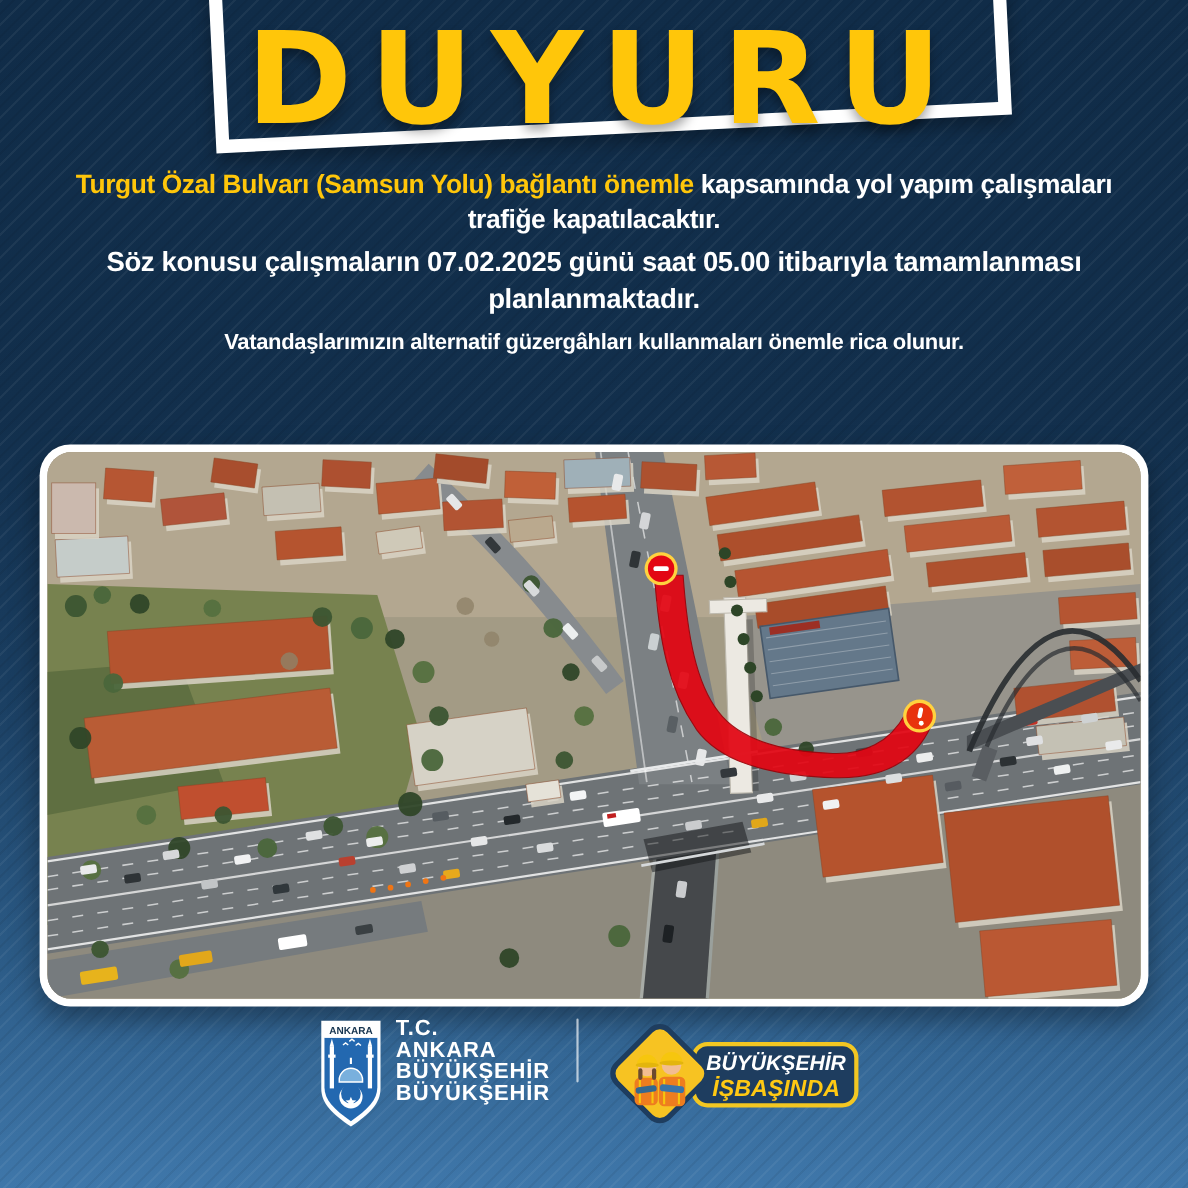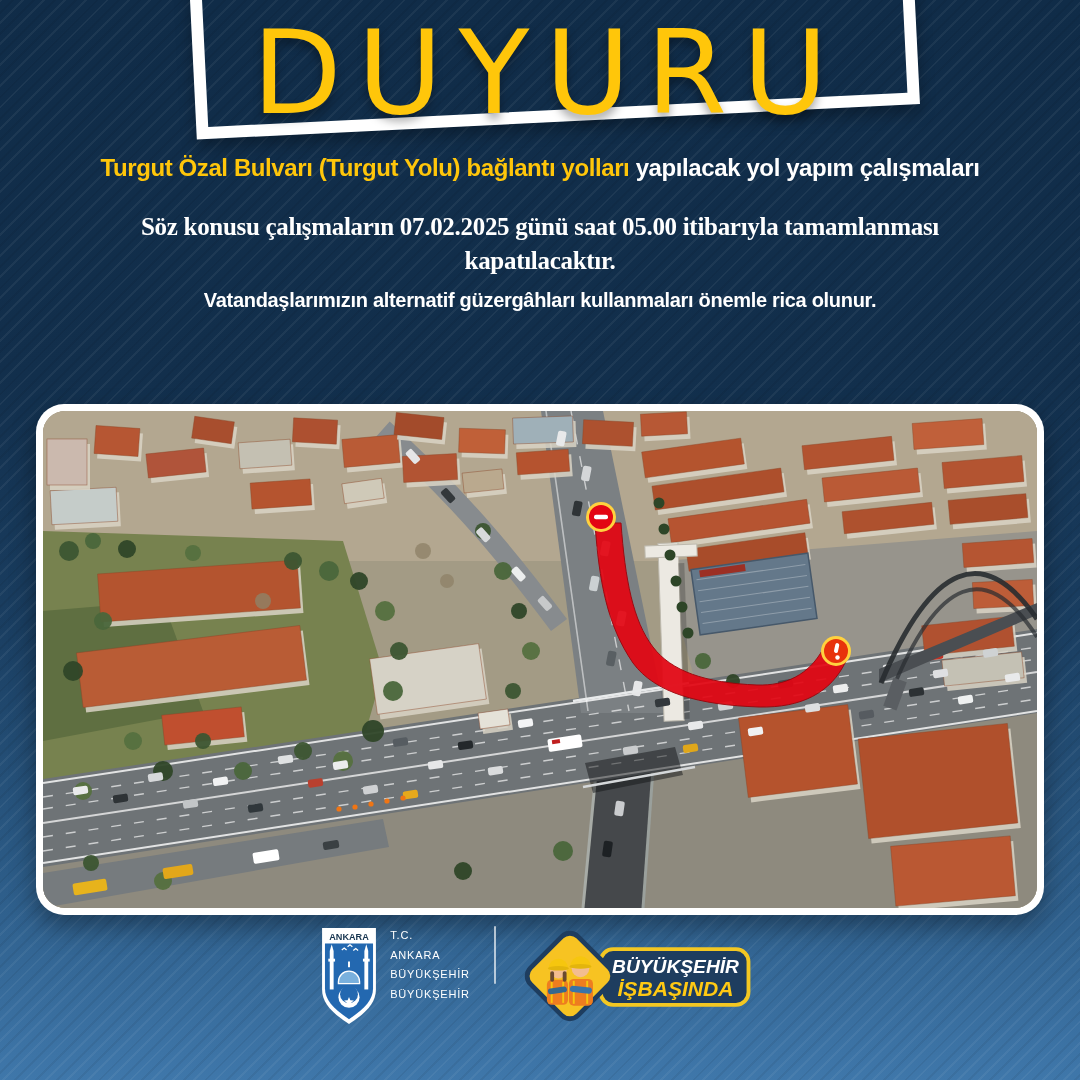--- a/index.html
+++ b/index.html
@@ -10,56 +10,57 @@
       repeating-linear-gradient(135deg, rgba(255,255,255,0.05) 0 2px, rgba(0,0,0,0) 2px 8px, rgba(0,0,0,0.06) 8px 10px, rgba(0,0,0,0) 10px 15px),
       linear-gradient(180deg,#102c48 0%,#122f4c 35%,#1a3e61 58%,#2b5a85 80%,#3f77aa 100%);
   }
   .title-frame{
     position:absolute;left:188px;top:-222px;width:700px;height:320px;
     border:12px solid #ffffff;transform:rotate(-2.8deg);
     box-shadow:0 8px 16px rgba(0,0,0,0.30);
   }
   .poster-title{
     position:absolute;top:8px;left:0;width:100%;text-align:center;
-    font-family:"DejaVu Sans",sans-serif;font-weight:normal;
+    font-family:"DejaVu Sans",sans-serif;font-weight:bold;
     font-size:116px;line-height:1.12;letter-spacing:16px;text-indent:16px;
     color:#ffc60a;text-shadow:0 6px 10px rgba(0,0,0,0.35);
   }
   .body-text{position:absolute;top:152px;left:0;width:100%;text-align:center;color:#fff;font-weight:bold;}
   .p1 .tline{font-size:24px;line-height:32px;white-space:nowrap;letter-spacing:-0.4px;}
-  .p2{margin-top:26px;font-family:Liberation Serif, serif;}
+  .p2{margin-top:5px;}
   .p2 .tline{font-size:25px;line-height:34px;white-space:nowrap;letter-spacing:-0.3px;}
   .p3{margin-top:11px;font-size:20px;letter-spacing:-0.3px;white-space:nowrap;}
   .y{color:#ffc60a;}
   .w{color:#ffffff;}
   .photo-card{
     position:absolute;left:36px;top:404px;width:1008px;height:511px;
     background:#ffffff;border-radius:28px;padding:7px;box-sizing:border-box;
     box-shadow:0 12px 26px rgba(0,0,0,0.35);
   }
   .photo-clip{width:100%;height:100%;border-radius:22px;overflow:hidden;background:#a39b85;}
   .footer{position:absolute;left:0;top:926px;width:100%;display:flex;align-items:flex-start;justify-content:center;}
-  .muni-text{margin-left:12px;color:#fff;font-weight:normal;font-size:11px;line-height:19.5px;letter-spacing:0.8px;}
+  .muni-text{margin-left:12px;color:#fff;font-weight:bold;font-size:20px;line-height:19.5px;letter-spacing:0.8px;}
   .divider{width:2px;height:58px;background:rgba(255,255,255,0.65);border-radius:2px;margin:0 24px;}
 </style>
 </head>
 <body>
 
 <div class="canvas">
 
   <div class="title-frame"></div>
   <div class="poster-title">DUYURU</div>
 
   <div class="body-text">
     <div class="p1">
-      <div class="tline"><span class="y">Turgut Özal Bulvarı (Turgut Yolu) bağlantı yolları</span><span class="w"> yapılacak yol yapım çalışmaları</span></div>
+      <div class="tline"><span class="y">Turgut Özal Bulvarı (Samsun Yolu) bağlantı önemle</span><span class="w"> kapsamında yol yapım çalışmaları</span></div>
+      <div class="tline"><span class="w">trafiğe kapatılacaktır.</span></div>
     </div>
     <div class="p2">
       <div class="tline w">Söz konusu çalışmaların 07.02.2025 günü saat 05.00 itibarıyla tamamlanması</div>
-      <div class="tline w">kapatılacaktır.</div>
+      <div class="tline w">planlanmaktadır.</div>
     </div>
     <div class="p3 w">Vatandaşlarımızın alternatif güzergâhları kullanmaları önemle rica olunur.</div>
   </div>
 
   <div class="photo-card">
     <div class="photo-clip">
       <svg id="aerial-scene" width="100%" height="100%" viewBox="0 0 994 497" preserveAspectRatio="none">
           <rect x="0" y="0" width="994" height="497" fill="#a39b85"></rect>
           <rect x="0" y="0" width="994" height="150" fill="#b3a790"></rect>
           <polygon points="0,120 300,130 340,260 300,400 0,430" fill="#77824f"></polygon>

